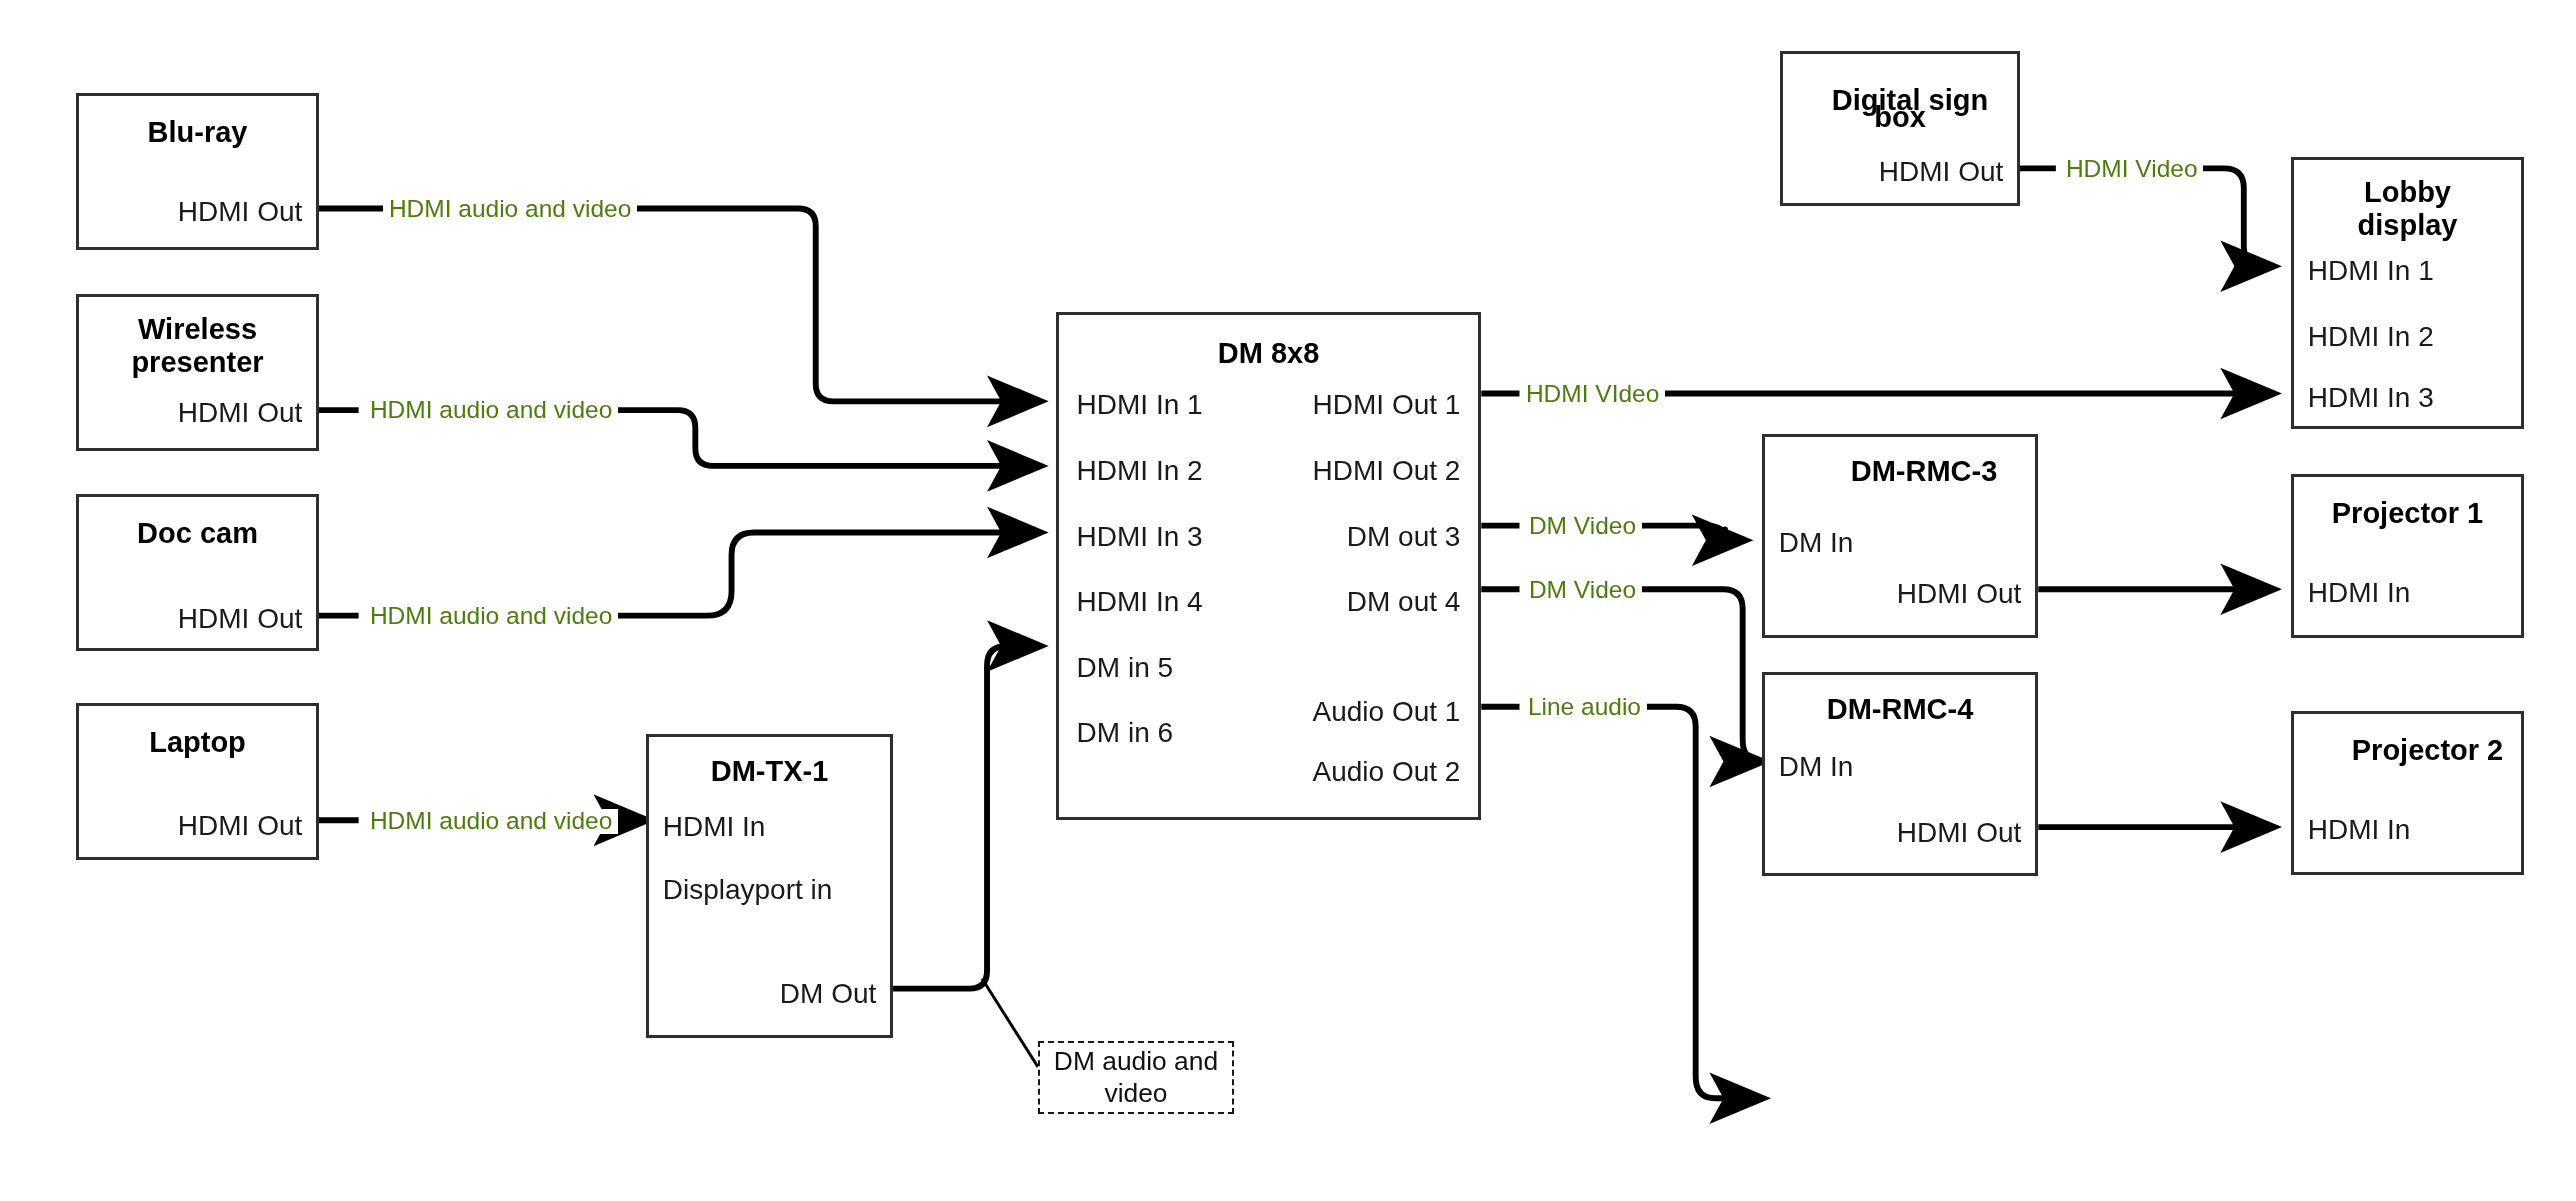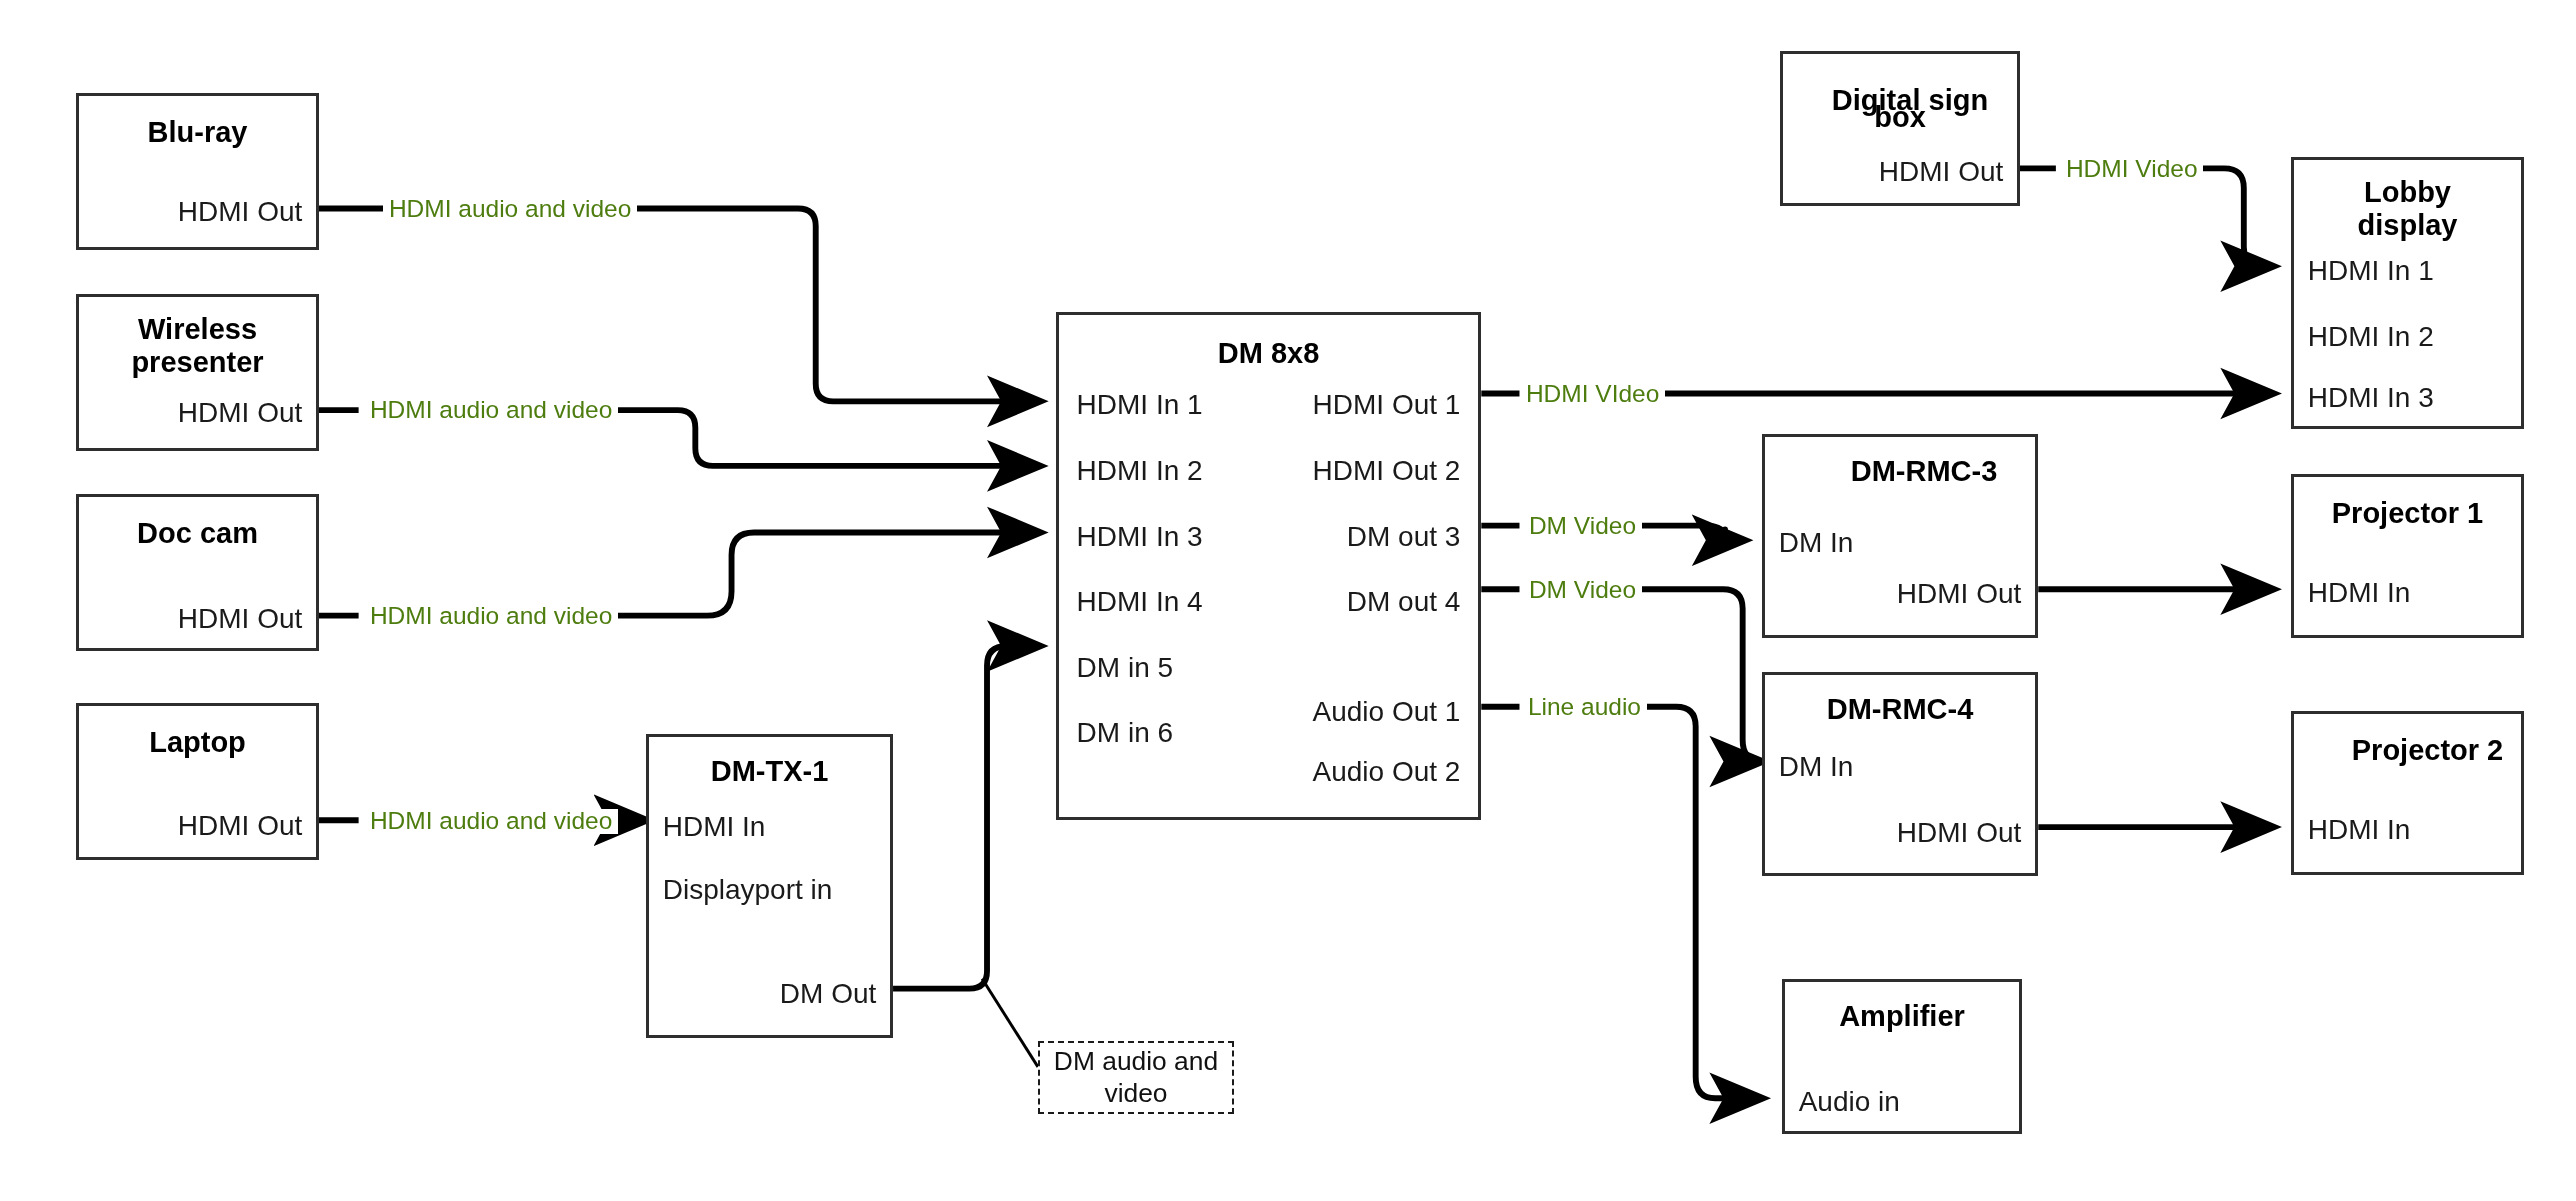--- a/index.html
+++ b/index.html
@@ -198,24 +198,20 @@
   <div class="node" style="left:2291px; top:474px; width:233px; height:164px;">
     <div class="node-title" style="top:19.6px;">Projector 1</div>
     <div class="port left" style="left:13.7px; top:102px;">HDMI In</div>
   </div>
 
   <div class="node" style="left:2291px; top:711px; width:233px; height:164px;">
     <div class="node-title" style="top:19.6px;margin-left:40px;">Projector 2</div>
     <div class="port left" style="left:13.7px; top:102px;">HDMI In</div>
   </div>
 
-  <div class="node" style="left:1782px; top:979px; width:240px; height:155px;">
-    <div class="node-title" style="top:17.6px;">Amplifier</div>
-    <div class="port left" style="left:13.7px; top:106px;">Audio in</div>
-  </div>
 
   <div class="wire-label" style="left:383px; top:197px;">HDMI audio and video</div>
 
   <div class="wire-label" style="left:364px; top:398px;">HDMI audio and video</div>
 
   <div class="wire-label" style="left:364px; top:604px;">HDMI audio and video</div>
 
   <div class="wire-label" style="left:364px; top:809px;">HDMI audio and video</div>
 
   <div class="wire-label" style="left:2060px; top:157px;">HDMI Video</div>

